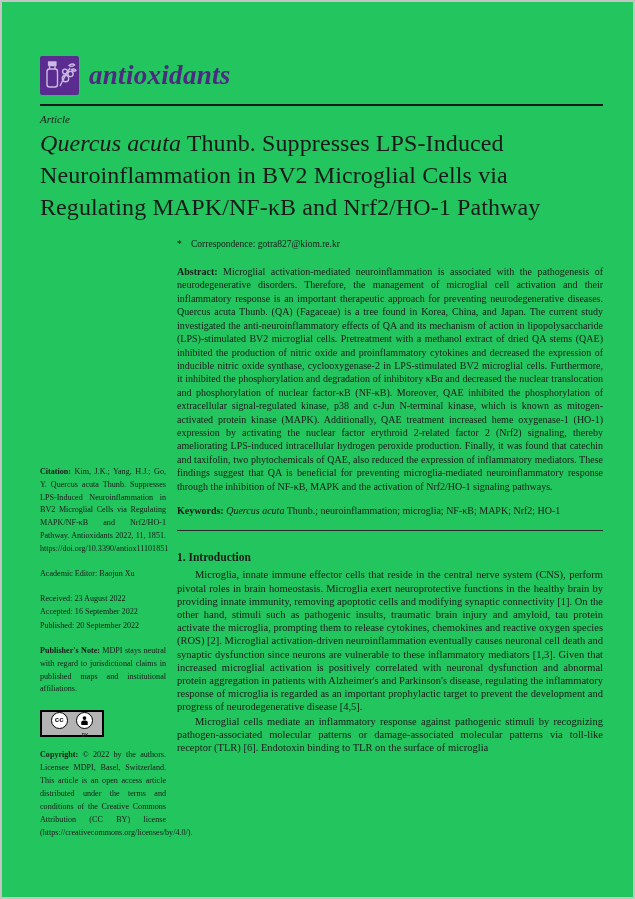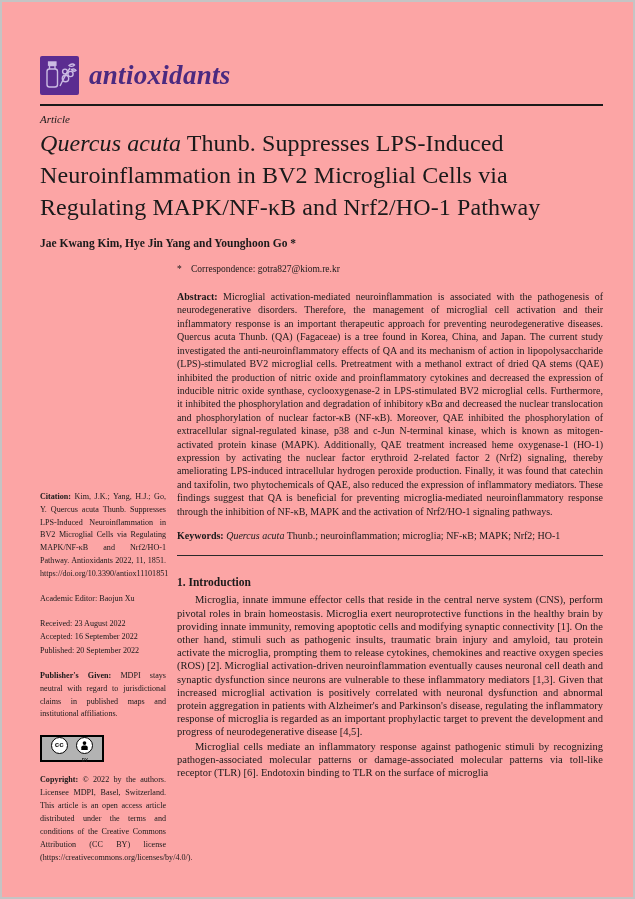--- a/index.html
+++ b/index.html
@@ -3,21 +3,21 @@
 <meta charset="utf-8">
 <style>
   * { margin: 0; padding: 0; box-sizing: border-box; }
   html, body { background: #e8e8e8; }
   body { font-family: "Liberation Serif", serif; color: #1a1a1a; }
 
   .page {
     position: relative;
     width: 635px; height: 899px;
     margin: 0 auto;
-    background: #fca5a5;
+    background: #22c55e;
     border: 2px solid #c4c4c4;
     overflow: hidden;
   }
   .inner { padding: 0 30px 0 38px; }
 
   
   .journal-header {
     margin-top: 54px;
     display: flex; align-items: center; justify-content: space-between;
   }
@@ -131,36 +131,35 @@
         </span>
         <span class="brand-name">antioxidants</span>
       </div>
     </div>
     <hr class="header-rule">
 
     <div class="article-type">Article</div>
 
     <h1 class="title"><span class="t-italic">Quercus acuta</span><span> Thunb. Suppresses LPS-Induced Neuroinflammation in BV2 Microglial Cells via Regulating MAPK/NF-κB and Nrf2/HO-1 Pathway</span></h1>
 
-    <div class="authors">Jae Kwang Kim, Hye Jin Yang and Younghoon Go *</div>
 
     <div class="columns">
 
       <div class="sidebar">
         <div class="blk citation"><span class="lbl">Citation: </span><span>Kim, J.K.; Yang, H.J.; Go, Y. Quercus acuta Thunb. Suppresses LPS-Induced Neuroinflammation in BV2 Microglial Cells via Regulating MAPK/NF-κB and Nrf2/HO-1 Pathway. Antioxidants 2022, 11, 1851. https://doi.org/10.3390/antiox11101851</span></div>
 
         <div class="blk">Academic Editor: Baojun Xu</div>
 
         <div class="blk dates">
           <div>Received: 23 August 2022</div>
           <div>Accepted: 16 September 2022</div>
           <div>Published: 20 September 2022</div>
         </div>
 
-        <div class="blk pubnote"><span class="lbl">Publisher's Given: </span><span>MDPI stays neutral with regard to jurisdictional claims in published maps and institutional affiliations.</span></div>
+        <div class="blk pubnote"><span class="lbl">Publisher's Note: </span><span>MDPI stays neutral with regard to jurisdictional claims in published maps and institutional affiliations.</span></div>
 
         <div class="cc-badge">
           <span class="cc-circle">cc</span>
           <span class="by-wrap">
             <span class="cc-circle">
               <svg width="11" height="11" viewBox="0 0 12 12">
                 <circle cx="6" cy="3.4" r="2" fill="#000"></circle>
                 <path d="M2.5 11 L2.5 8 C2.5 6.6 3.8 6 6 6 C8.2 6 9.5 6.6 9.5 8 L9.5 11 Z" fill="#000"></path>
               </svg>
             </span>

